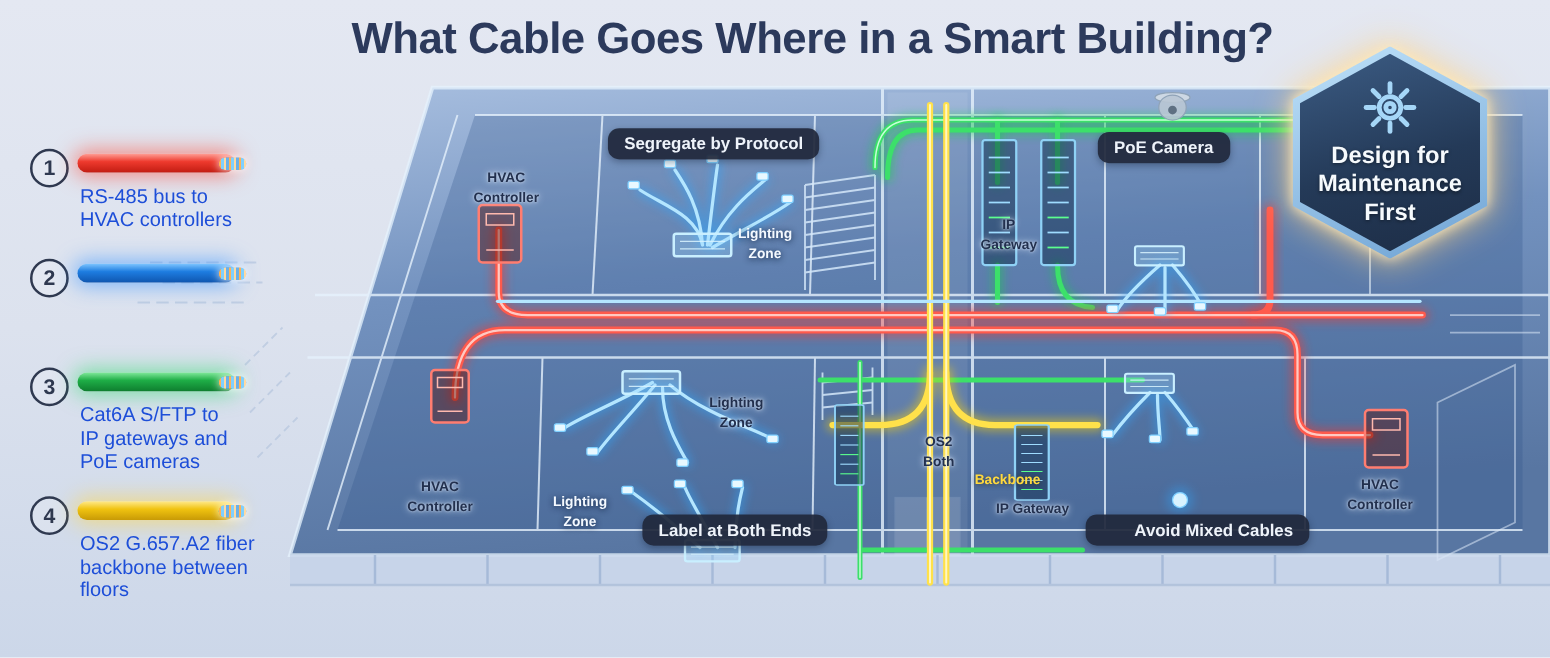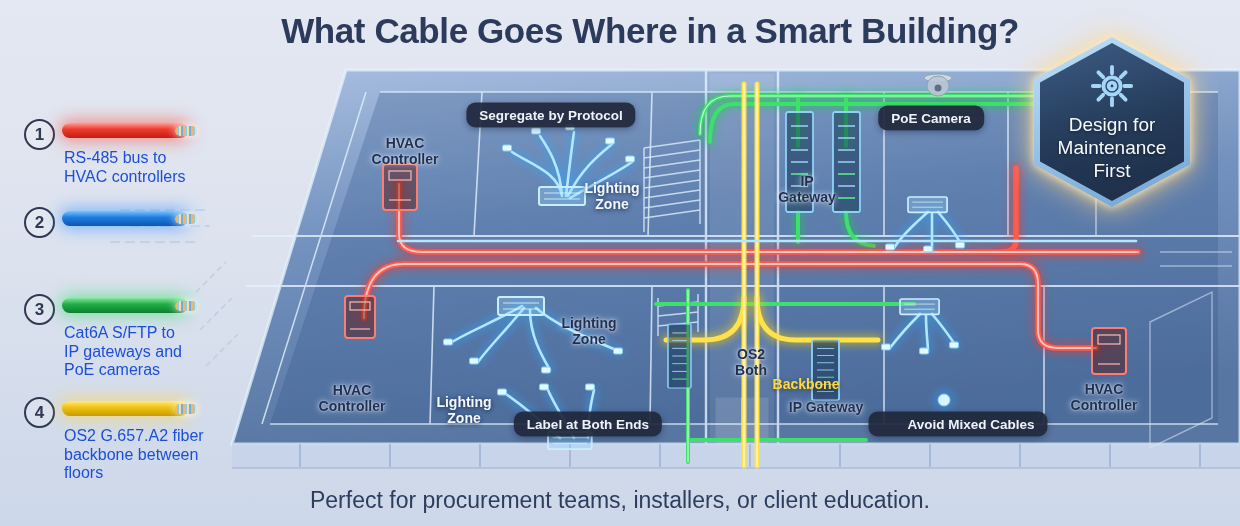--- a/index.html
+++ b/index.html
@@ -37,21 +37,21 @@
   .cable.blue{background:linear-gradient(180deg,#7cc4ff,#1e7de0 42%,#0f56b0);box-shadow:0 0 16px 3px rgba(60,150,255,.6);}
   .cable.green{background:linear-gradient(180deg,#7fe89a,#1fae47 42%,#0e7e2f);box-shadow:0 0 16px 3px rgba(50,220,110,.55);}
   .cable.yellow{background:linear-gradient(180deg,#ffe98a,#f0c310 42%,#c89a06);box-shadow:0 0 16px 3px rgba(255,215,70,.6);}
   .legend-label{
     position:absolute;font-size:16px;line-height:18.5px;color:#1d4ed8;white-space:pre-line;
   }
 
   
   .fp-label{
     position:absolute;transform:translate(-50%,-50%);text-align:center;z-index:3;
-    font-size:14px;line-height:15.5px;font-weight:700;color:#22304e;white-space:pre-line;
+    font-size:11px;line-height:15.5px;font-weight:700;color:#22304e;white-space:pre-line;
     text-shadow:0 0 6px rgba(230,240,255,.95),0 0 2px rgba(230,240,255,.8);
   }
   .fp-label.light{color:#f4f9ff;font-weight:600;text-shadow:0 1px 5px rgba(8,25,55,.9);}
   .fp-label.yellow-text{color:#ffd93e;text-shadow:0 1px 4px rgba(40,30,0,.55);}
   .fp-badge{
     position:absolute;transform:translate(-50%,-50%);z-index:3;white-space:nowrap;
     background:rgba(32,40,59,.93);color:#eef3fa;font-size:13.5px;font-weight:600;
     padding:5px 13px;border-radius:9px;box-shadow:0 2px 6px rgba(10,20,40,.35);
   }
 
@@ -64,21 +64,21 @@
     width:156px;height:170px;display:flex;align-items:center;justify-content:center;
     clip-path:polygon(50% 0,100% 25%,100% 75%,50% 100%,0 75%,0 25%);
     background:linear-gradient(160deg,#bfe2fa,#6fa3d4);
   }
   .hex-inner{
     width:144px;height:158px;display:flex;flex-direction:column;align-items:center;justify-content:center;gap:4px;
     clip-path:polygon(50% 0,100% 25%,100% 75%,50% 100%,0 75%,0 25%);
     background:linear-gradient(165deg,#3c5c84,#243a58 55%,#1d2d46);
   }
   .hex-text{
-    color:#f6fafd;font-size:19px;line-height:23px;font-weight:400;text-align:center;white-space:pre-line;
+    color:#f6fafd;font-size:19px;line-height:23px;font-weight:700;text-align:center;white-space:pre-line;
     text-shadow:0 1px 3px rgba(0,0,0,.45);
   }
 
   
   .u{fill:none;stroke-linecap:round;stroke-linejoin:round;}
   .red-u{stroke:#ff3526;stroke-width:11;opacity:.45;filter:url(#soft);}
   .red-c{stroke:#ff5a4c;stroke-width:5.5;}
   .red-h{stroke:#ffc9c2;stroke-width:1.8;}
   .yel-u{stroke:#ffd400;stroke-width:10;opacity:.5;filter:url(#soft);}
   .yel-c{stroke:#ffe14a;stroke-width:5;}
@@ -318,21 +318,20 @@
     <use href="#hubDef" transform="translate(539,187)"></use>
     <use href="#hubDef" transform="translate(498,297)"></use>
     <use href="#hubDef" transform="translate(548,432) scale(0.95)"></use>
     <use href="#hubDef" transform="translate(908,197) scale(0.85)"></use>
     <use href="#hubDef" transform="translate(900,299) scale(0.85)"></use>
     <circle cx="944" cy="400" r="11" fill="#2ea8ff" opacity=".35" filter="url(#soft)"></circle>
     <circle cx="944" cy="400" r="6" fill="#d9f3ff" stroke="#7fd0ff"></circle>
   </svg>
 
   <div class="title">What Cable Goes Where in a Smart Building?</div>
-  <div class="caption">Perfect for procurement teams, installers, or client education.</div>
 
   <div class="legend">
     <div class="legend-num" style="left:24px;top:119px;">1</div>
     <div class="cable red" style="left:62px;top:123px;"></div>
     <div class="legend-label" style="left:64px;top:149px;">RS-485 bus to
 HVAC controllers</div>
 
     <div class="legend-num" style="left:24px;top:207px;">2</div>
     <div class="cable blue" style="left:62px;top:211px;"></div>
 
@@ -341,21 +340,21 @@
     <div class="legend-label" style="left:64px;top:324px;">Cat6A S/FTP to
 IP gateways and
 PoE cameras</div>
 
     <div class="legend-num" style="left:24px;top:397px;">4</div>
     <div class="cable yellow" style="left:62px;top:401px;"></div>
     <div class="legend-label" style="left:64px;top:427px;">OS2 G.657.A2 fiber
 backbone between floors</div>
   </div>
 
-  <div class="fp-badge" style="left:551px;top:115px;">Segregate by Protocol</div>
+  <div class="fp-badge" style="left:571px;top:115px;">Segregate by Protocol</div>
   <div class="fp-badge" style="left:931px;top:118px;">PoE Camera</div>
   <div class="fp-badge" style="left:588px;top:424px;">Label at Both Ends</div>
   <div class="fp-badge" style="left:958px;top:424px;padding-left:39px;">Avoid Mixed Cables</div>
 
   <div class="fp-label" style="left:405px;top:151px;">HVAC
 Controller</div>
   <div class="fp-label light" style="left:612px;top:196px;">Lighting
 Zone</div>
   <div class="fp-label" style="left:807px;top:189px;">IP
 Gateway</div>

